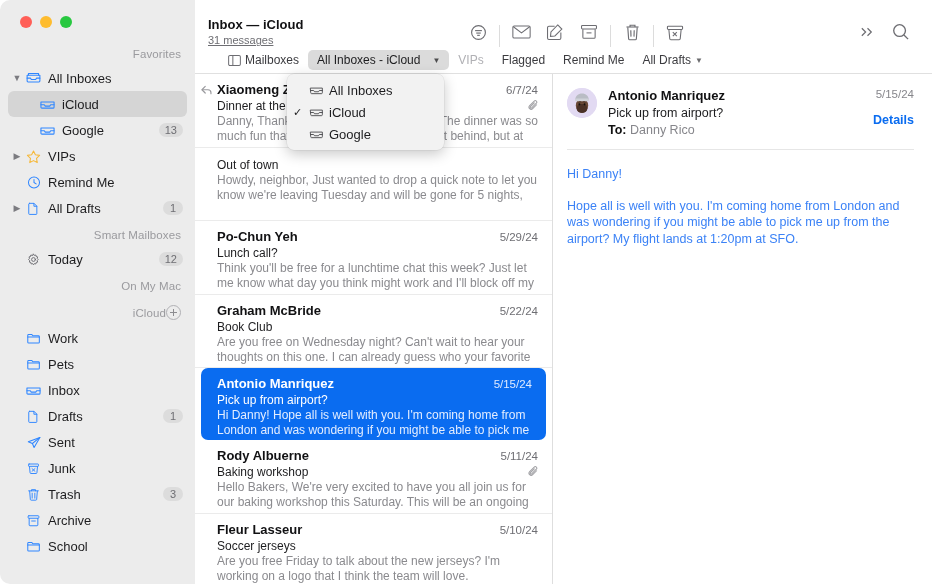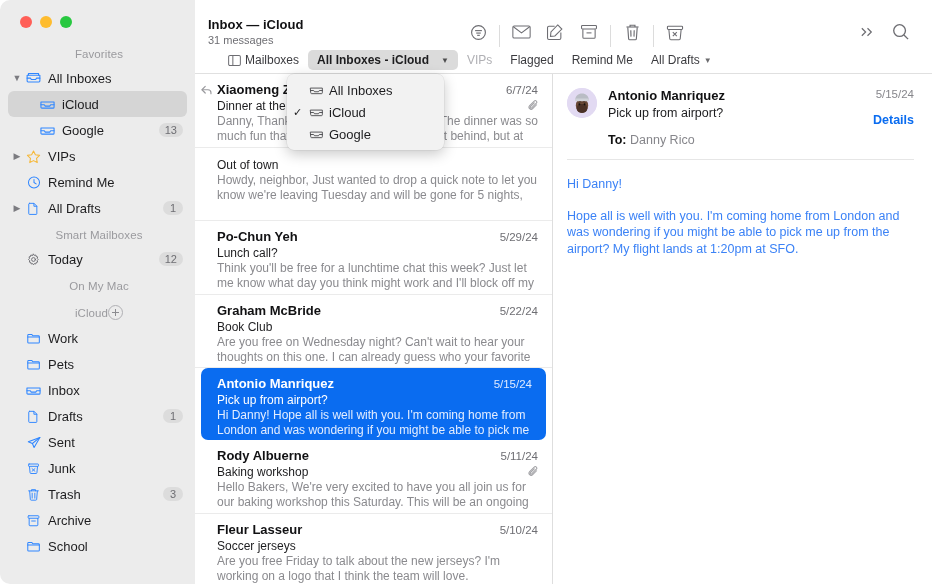--- a/index.html
+++ b/index.html
@@ -41,21 +41,21 @@
   .light.green { background: #28c840; }
 
   .sb-section {
     font-size: 11.5px;
     color: #9a9a9e;
     padding: 8px 0 5px 17px;
     letter-spacing: .1px;
     font-weight: 400;
     display: flex;
     align-items: center;
-    justify-content: center;
+    justify-content: flex-end;
     padding-right: 14px;
   }
   .sb-section span.lbl { display: block; }
   .plus-btn {
     width: 15px; height: 15px;
     border: 1px solid #b0b0b4;
     border-radius: 50%;
     color: #8c8c90;
     font-size: 12px;
     line-height: 12px;
@@ -115,21 +115,21 @@
   #toolbar {
     height: 47px;
     display: flex;
     align-items: flex-end;
     background: #ffffff;
     padding: 0 14px 0 13px;
     flex: 0 0 47px;
   }
   .tb-title { line-height: 1.15; flex: 0 0 auto; padding-top: 2px; }
   .tb-title .t1 { font-size: 13px; font-weight: 700; color: #111113; }
-  .tb-title .t2 { font-size: 11px; color: #6e6e73; margin-top: 1px; }
+  .tb-title .t2 { font-size: 11px; color: #6e6e73; margin-top: 1px; text-decoration: underline; }
   .tb-spacer { flex: 1; }
   .tb-btn {
     width: 34px; height: 30px;
     display: flex; align-items: center; justify-content: center;
     color: #6d6d72;
   }
   .tb-sep { width: 1px; height: 22px; background: #dcdcdc; margin: 0 4px; }
 
   #filterbar {
     height: 27px;
@@ -144,21 +144,21 @@
     z-index: 5;
   }
   .fb-item {
     font-size: 12px;
     color: #3b3b3f;
     padding: 3px 9px;
     border-radius: 5px;
     display: flex; align-items: center; gap: 4px;
     white-space: nowrap;
   }
-  .fb-item.active { background: #dbdbdb; font-weight: 700; color: #1d1d1f; gap: 12px; }
+  .fb-item.active { background: #dbdbdb; font-weight: 400; color: #1d1d1f; gap: 12px; }
   .fb-item.dim { color: #b0b0b4; }
   .fb-chev { font-size: 8px; opacity: .75; }
 
   #content { flex: 1; display: flex; min-height: 0; }
 
   
   #msglist {
     width: 358px; flex: 0 0 358px;
     border-right: 1px solid #dedede;
     background: #fff;
@@ -197,21 +197,21 @@
   #reader { flex: 1; background: #fff; min-width: 0; padding: 0; }
   .rd-head { display: flex; padding: 14px 18px 0 14px; }
   .avatar {
     width: 30px; height: 30px; border-radius: 50%;
     background: #e2daf2; flex: 0 0 30px; margin-right: 11px;
     position: relative; overflow: hidden;
   }
   .rd-info { flex: 1; min-width: 0; }
   .rd-name { font-size: 13px; font-weight: 700; color: #111113; }
   .rd-subj { font-size: 12.5px; color: #1d1d1f; margin-top: 3px; }
-  .rd-to { font-size: 12.5px; color: #111; margin-top: 13px; }
+  .rd-to { font-size: 12.5px; color: #111; margin-top: 3px; }
   .rd-to b { font-weight: 700; }
   .rd-to span { color: #86868b; }
   .rd-right { text-align: right; flex: 0 0 auto; padding-left: 8px; }
   .rd-date { font-size: 11.5px; color: #86868b; }
   .rd-details { font-size: 12.5px; color: #0a6cf0; font-weight: 600; margin-top: 13px; }
   .rd-rule { height: 1px; background: #e6e6e6; margin: 12px 18px 0 14px; }
   .rd-body { padding: 16px 18px 0 14px; font-size: 12.5px; color: #3b82f6; line-height: 16.5px; }
   .rd-body p { margin-bottom: 15px; }
   .rd-body p:last-child { margin-bottom: 0; }
 

